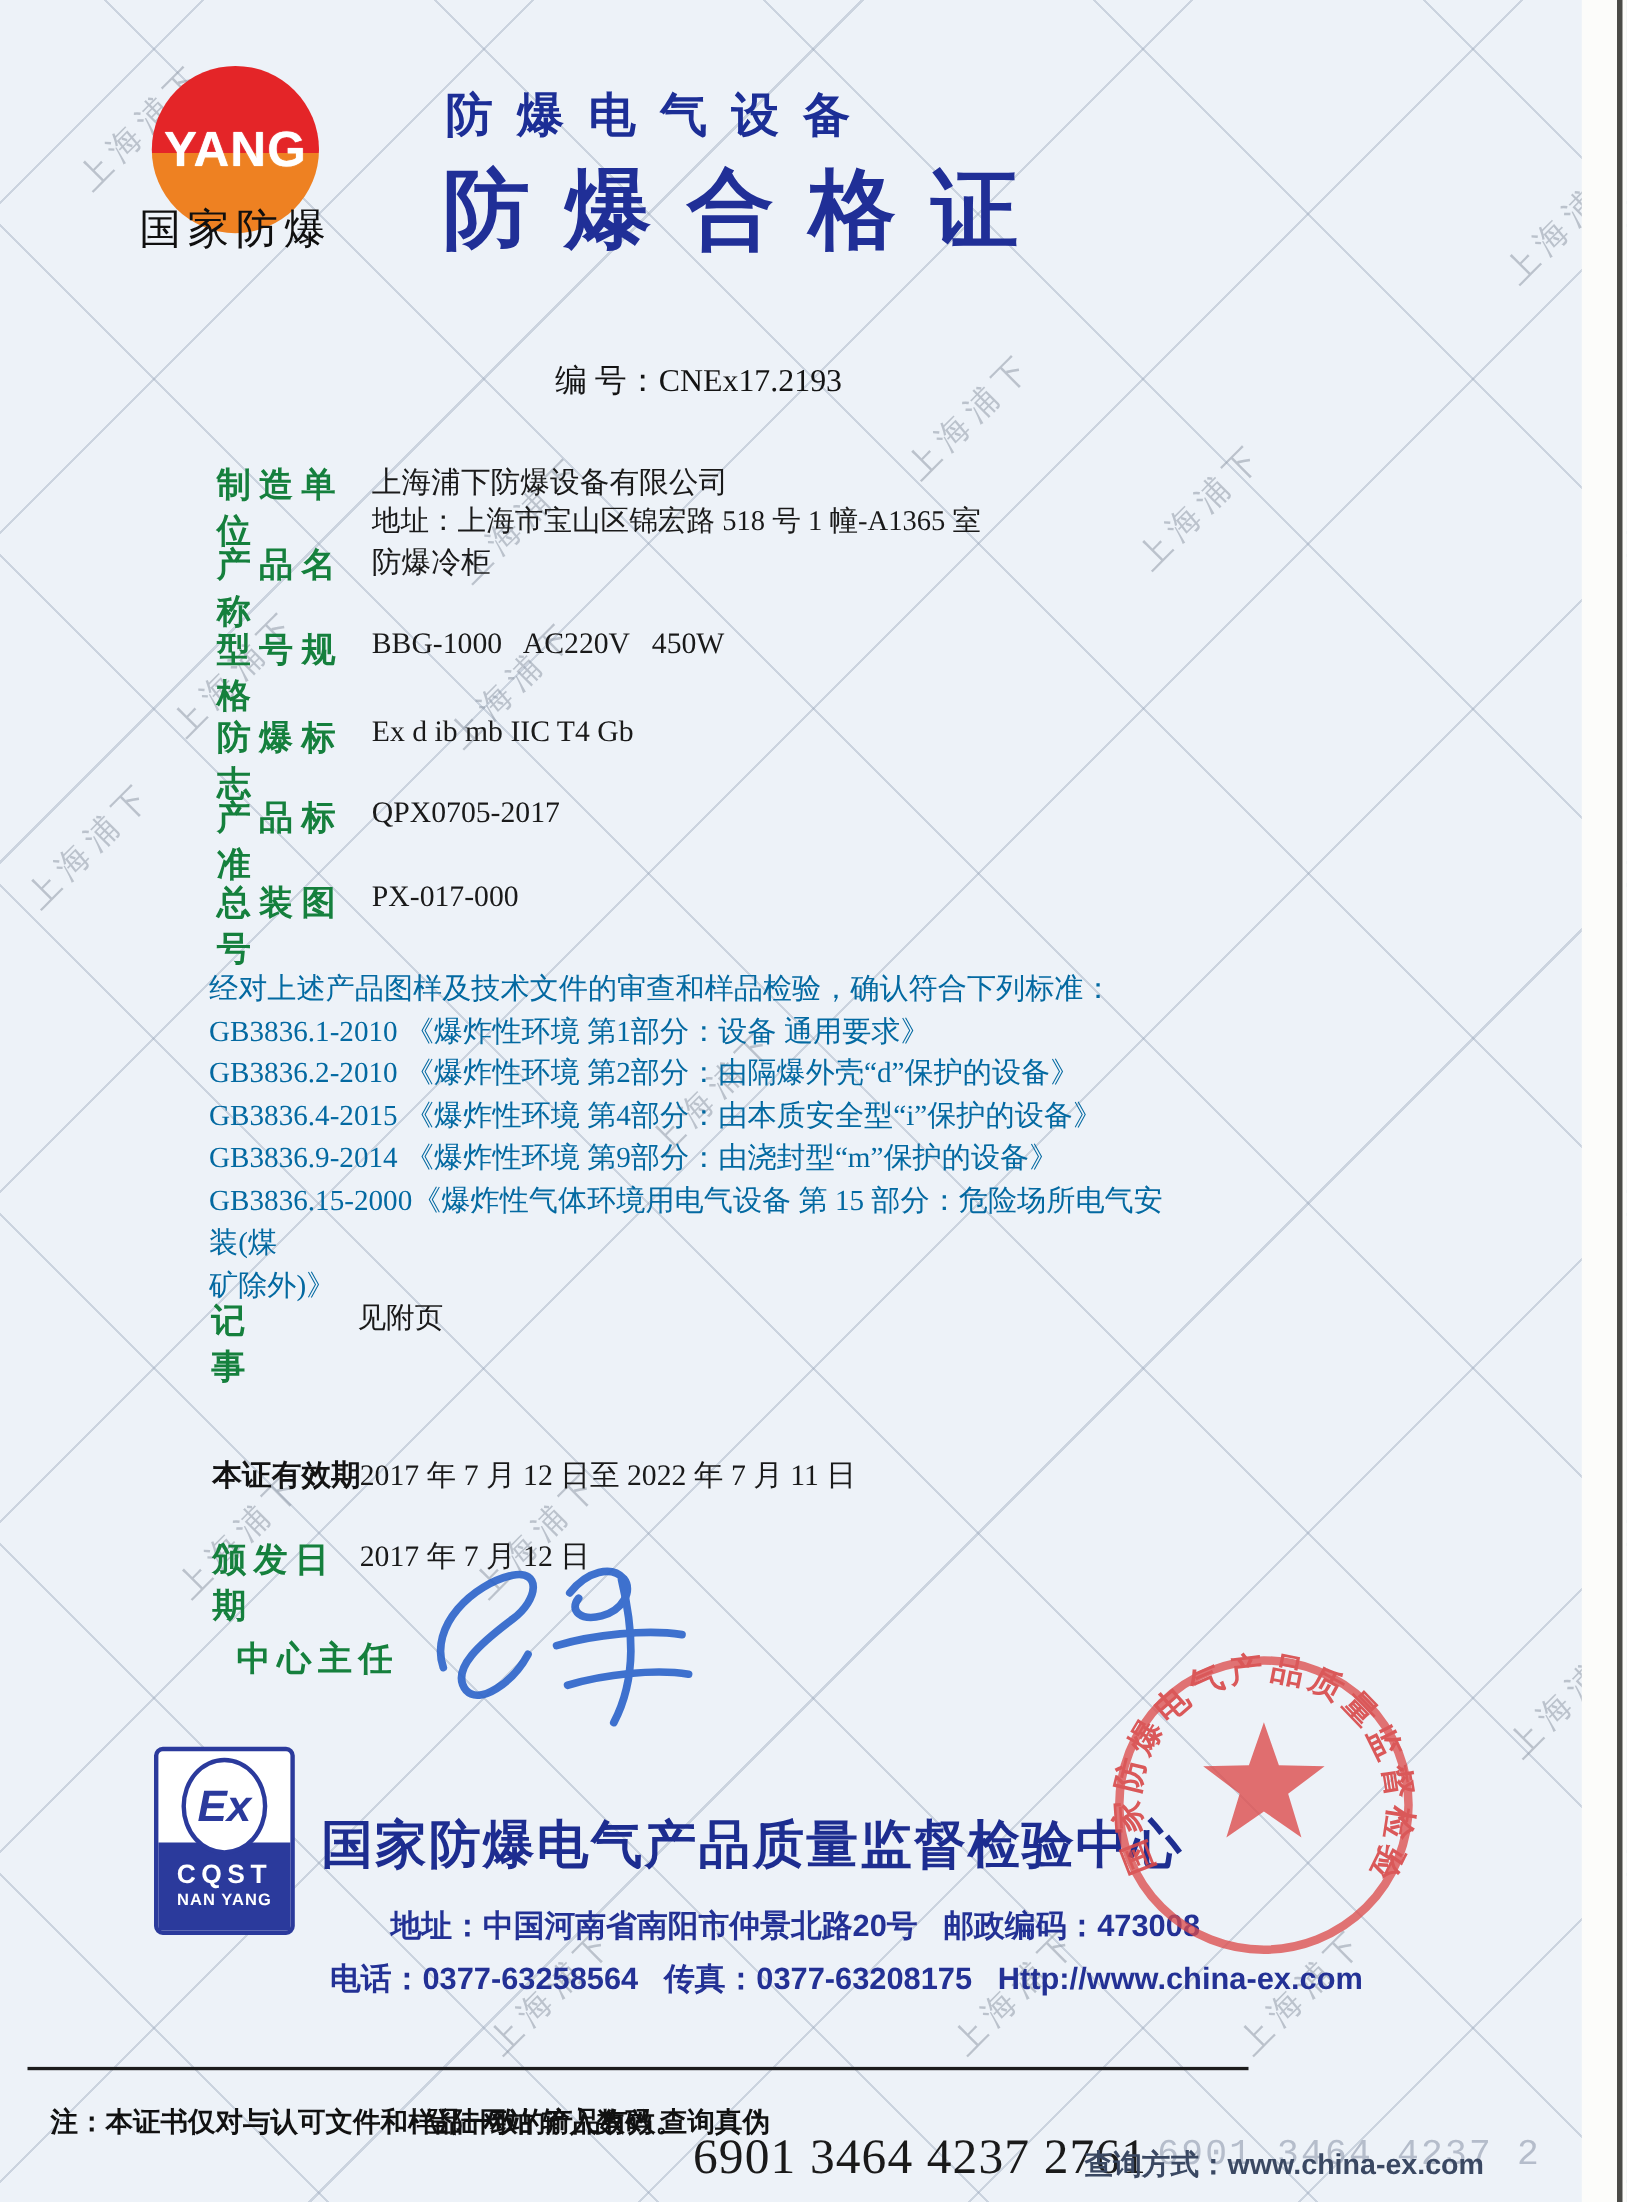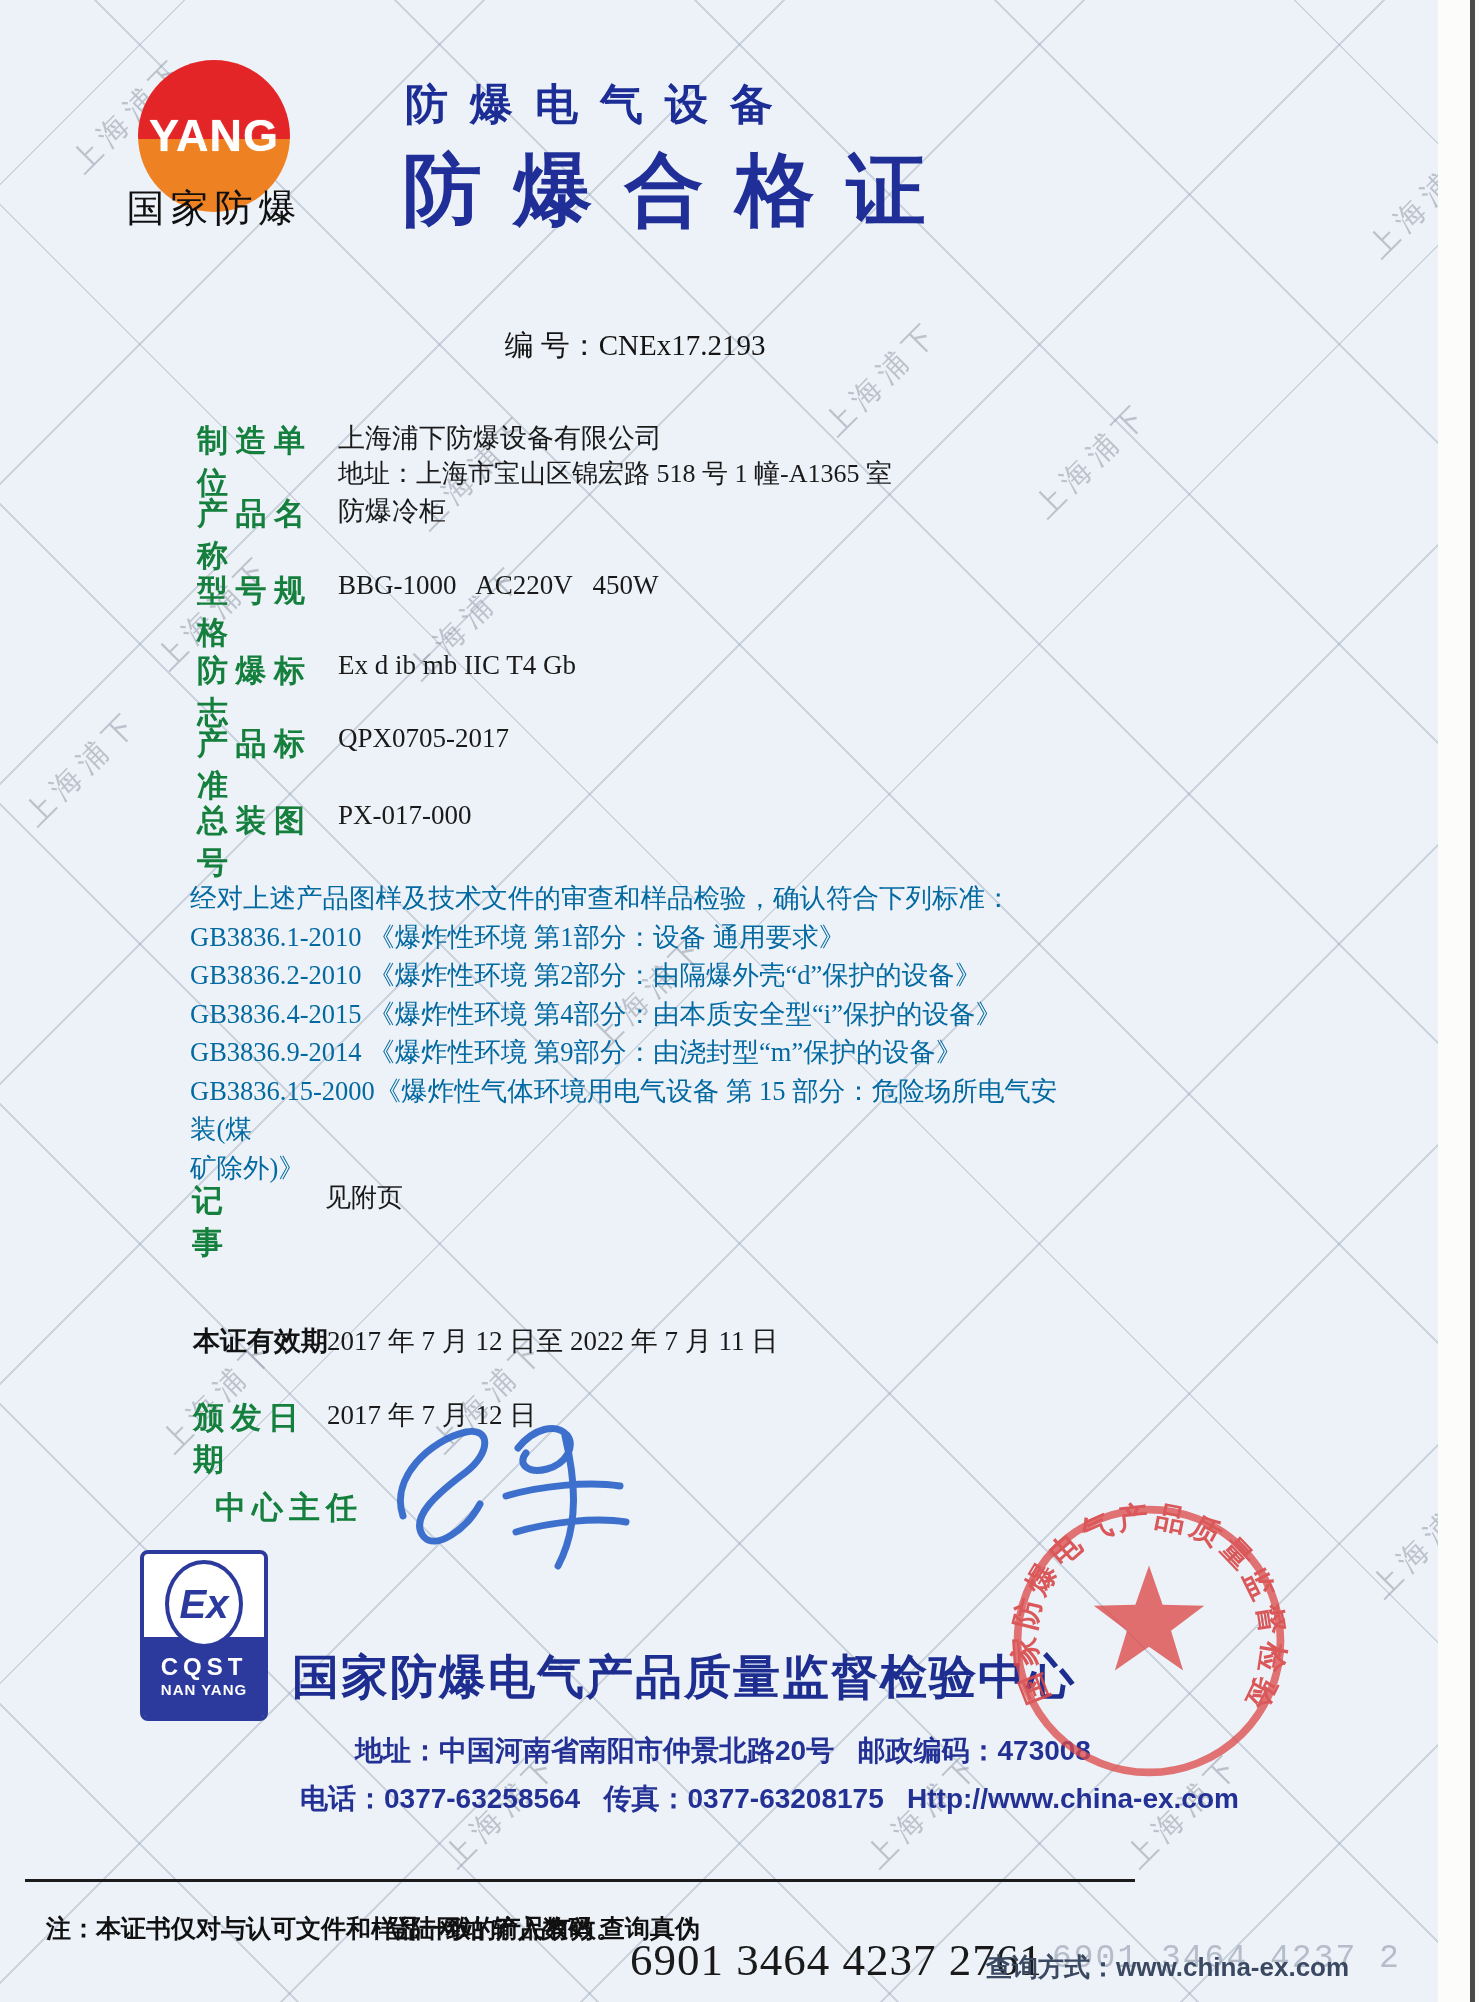--- a/index.html
+++ b/index.html
@@ -78,21 +78,21 @@
   }
   .standards .line{white-space:pre-line;}
 
   
   .lab-plain{position:absolute;z-index:2;font-size:27px;font-weight:bold;color:#131313;}
 
   .signature{left:368px;top:1416px;z-index:3;}
 
   
   .ex-box{
-    left:140px;top:1550px;width:128px;height:171px;z-index:2;
+    left:140px;top:1588px;width:128px;height:171px;z-index:2;
     border:4px solid #2b3a9c;border-radius:8px;background:#fff;box-sizing:border-box;
   }
   .ex-circle{
     position:absolute;left:50%;top:6px;transform:translateX(-50%);
     width:78px;height:88px;border:4px solid #2b3a9c;border-radius:50%;
     background:#fff;z-index:2;box-sizing:border-box;
     display:flex;align-items:center;justify-content:center;
   }
   .ex-sym{font-style:italic;font-weight:bold;font-size:40px;color:#2b3a9c;}
   .ex-blue{

